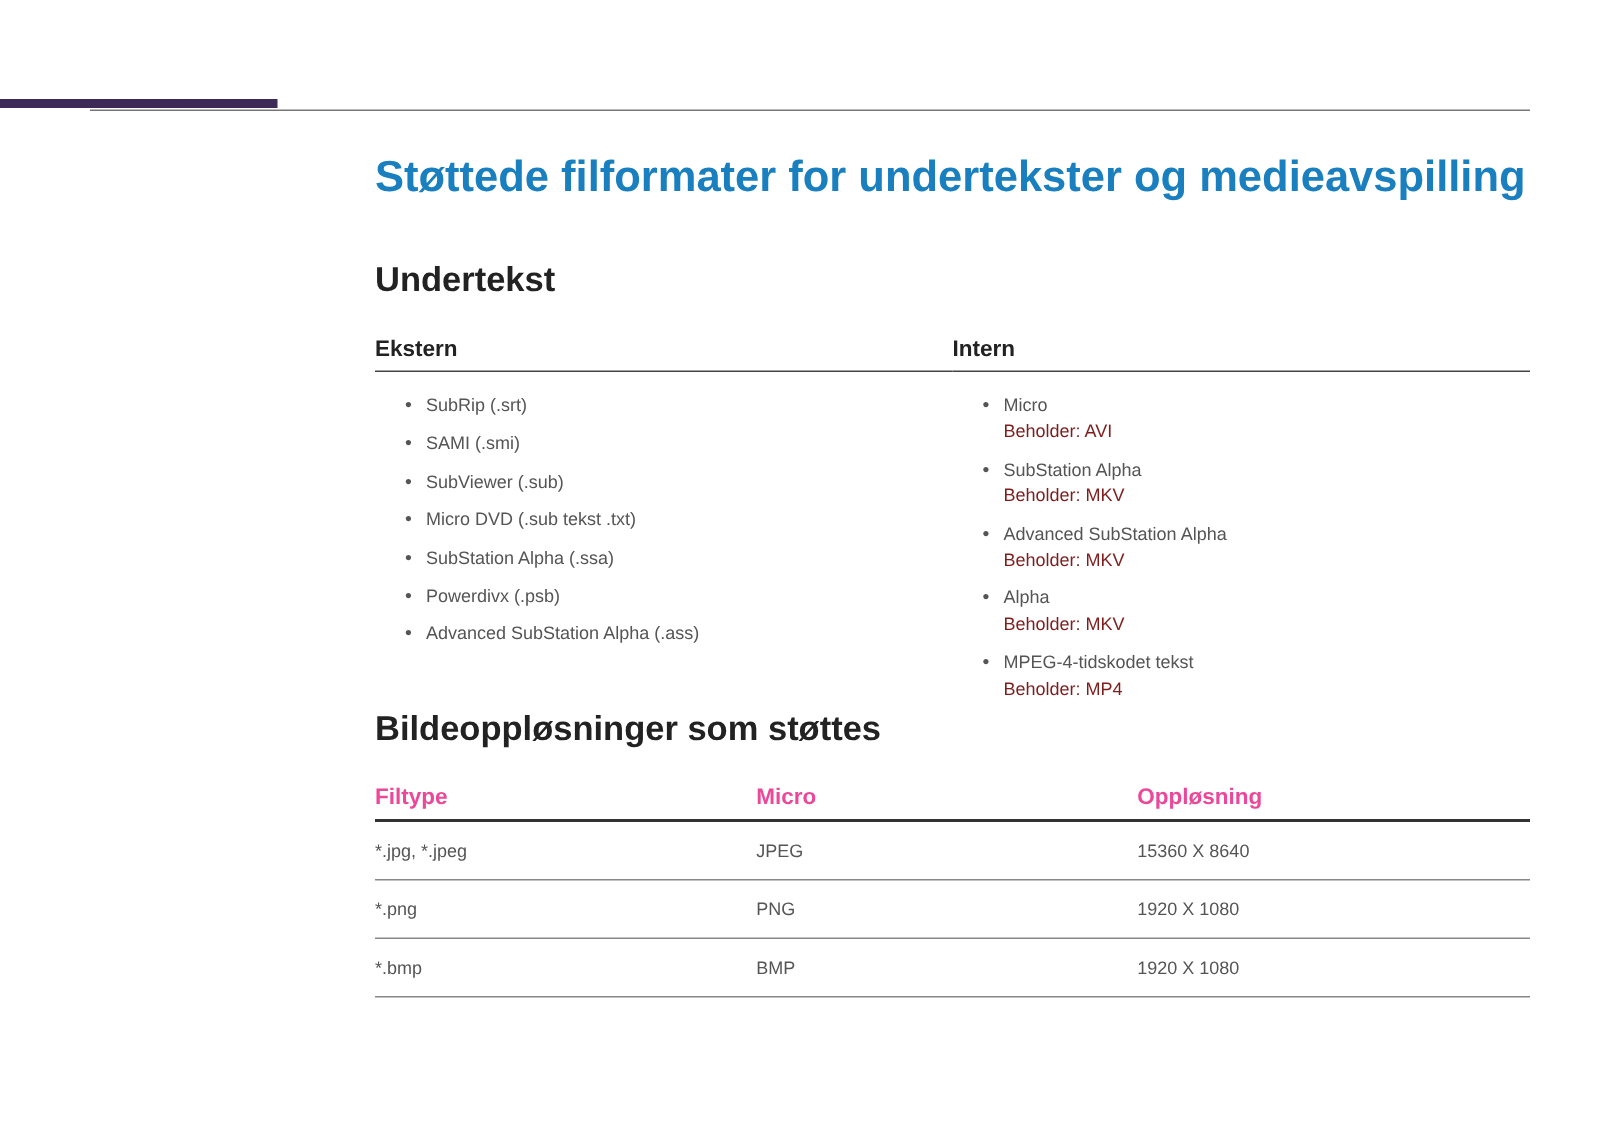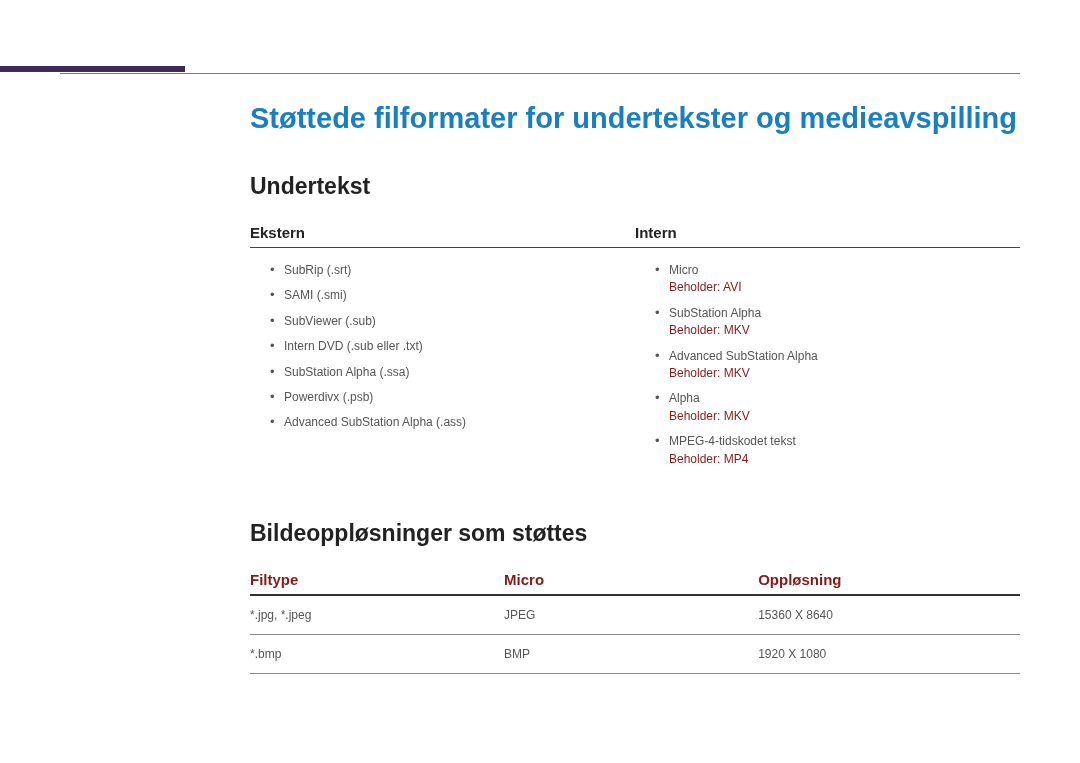--- a/index.html
+++ b/index.html
@@ -40,21 +40,20 @@
   }
   h2 {
     color: #222;
     font-weight: 600;
     font-size: 23px;
     margin: 0 0 24px 0;
   }
   .two-col {
     display: flex;
     gap: 0;
-    margin-bottom: 48px;
   }
   .col {
     flex: 1;
   }
   .col-header {
     font-weight: 700;
     font-size: 15px;
     color: #222;
     padding-bottom: 6px;
     border-bottom: 1px solid #444;
@@ -88,21 +87,21 @@
   table.spec-table {
     width: 100%;
     border-collapse: collapse;
     font-size: 12px;
     color: #555;
   }
   table.spec-table th {
     text-align: left;
     font-weight: 700;
     font-size: 15px;
-    color: #7f1d1d;
+    color: #ec4899;
     padding: 0 8px 6px 0;
     border-bottom: 2px solid #333;
   }
   table.spec-table td {
     padding: 12px 8px 12px 0;
     border-bottom: 1px solid #888;
   }
 </style>
 </head>
 <body>
@@ -118,21 +117,21 @@
     <h2>Undertekst</h2>
 
     <div class="two-col">
 
       <div class="col">
         <div class="col-header">Ekstern</div>
         <ul class="spec-list">
           <li><span>SubRip (.srt)</span></li>
           <li><span>SAMI (.smi)</span></li>
           <li><span>SubViewer (.sub)</span></li>
-          <li><span>Intern DVD (.sub eller .txt)</span></li>
+          <li><span>Micro DVD (.sub tekst .txt)</span></li>
           <li><span>SubStation Alpha (.ssa)</span></li>
           <li><span>Powerdivx (.psb)</span></li>
           <li><span>Advanced SubStation Alpha (.ass)</span></li>
         </ul>
       </div>
 
       <div class="col">
         <div class="col-header">Intern</div>
         <ul class="spec-list">
           <li>
@@ -175,20 +174,25 @@
           <th>Oppløsning</th>
         </tr>
       </thead>
       <tbody>
         <tr>
           <td>*.jpg, *.jpeg</td>
           <td>JPEG</td>
           <td>15360 X 8640</td>
         </tr>
         <tr>
+          <td>*.png</td>
+          <td>PNG</td>
+          <td>1920 X 1080</td>
+        </tr>
+        <tr>
           <td>*.bmp</td>
           <td>BMP</td>
           <td>1920 X 1080</td>
         </tr>
       </tbody>
     </table>
 
   </div>
 </div>
 

